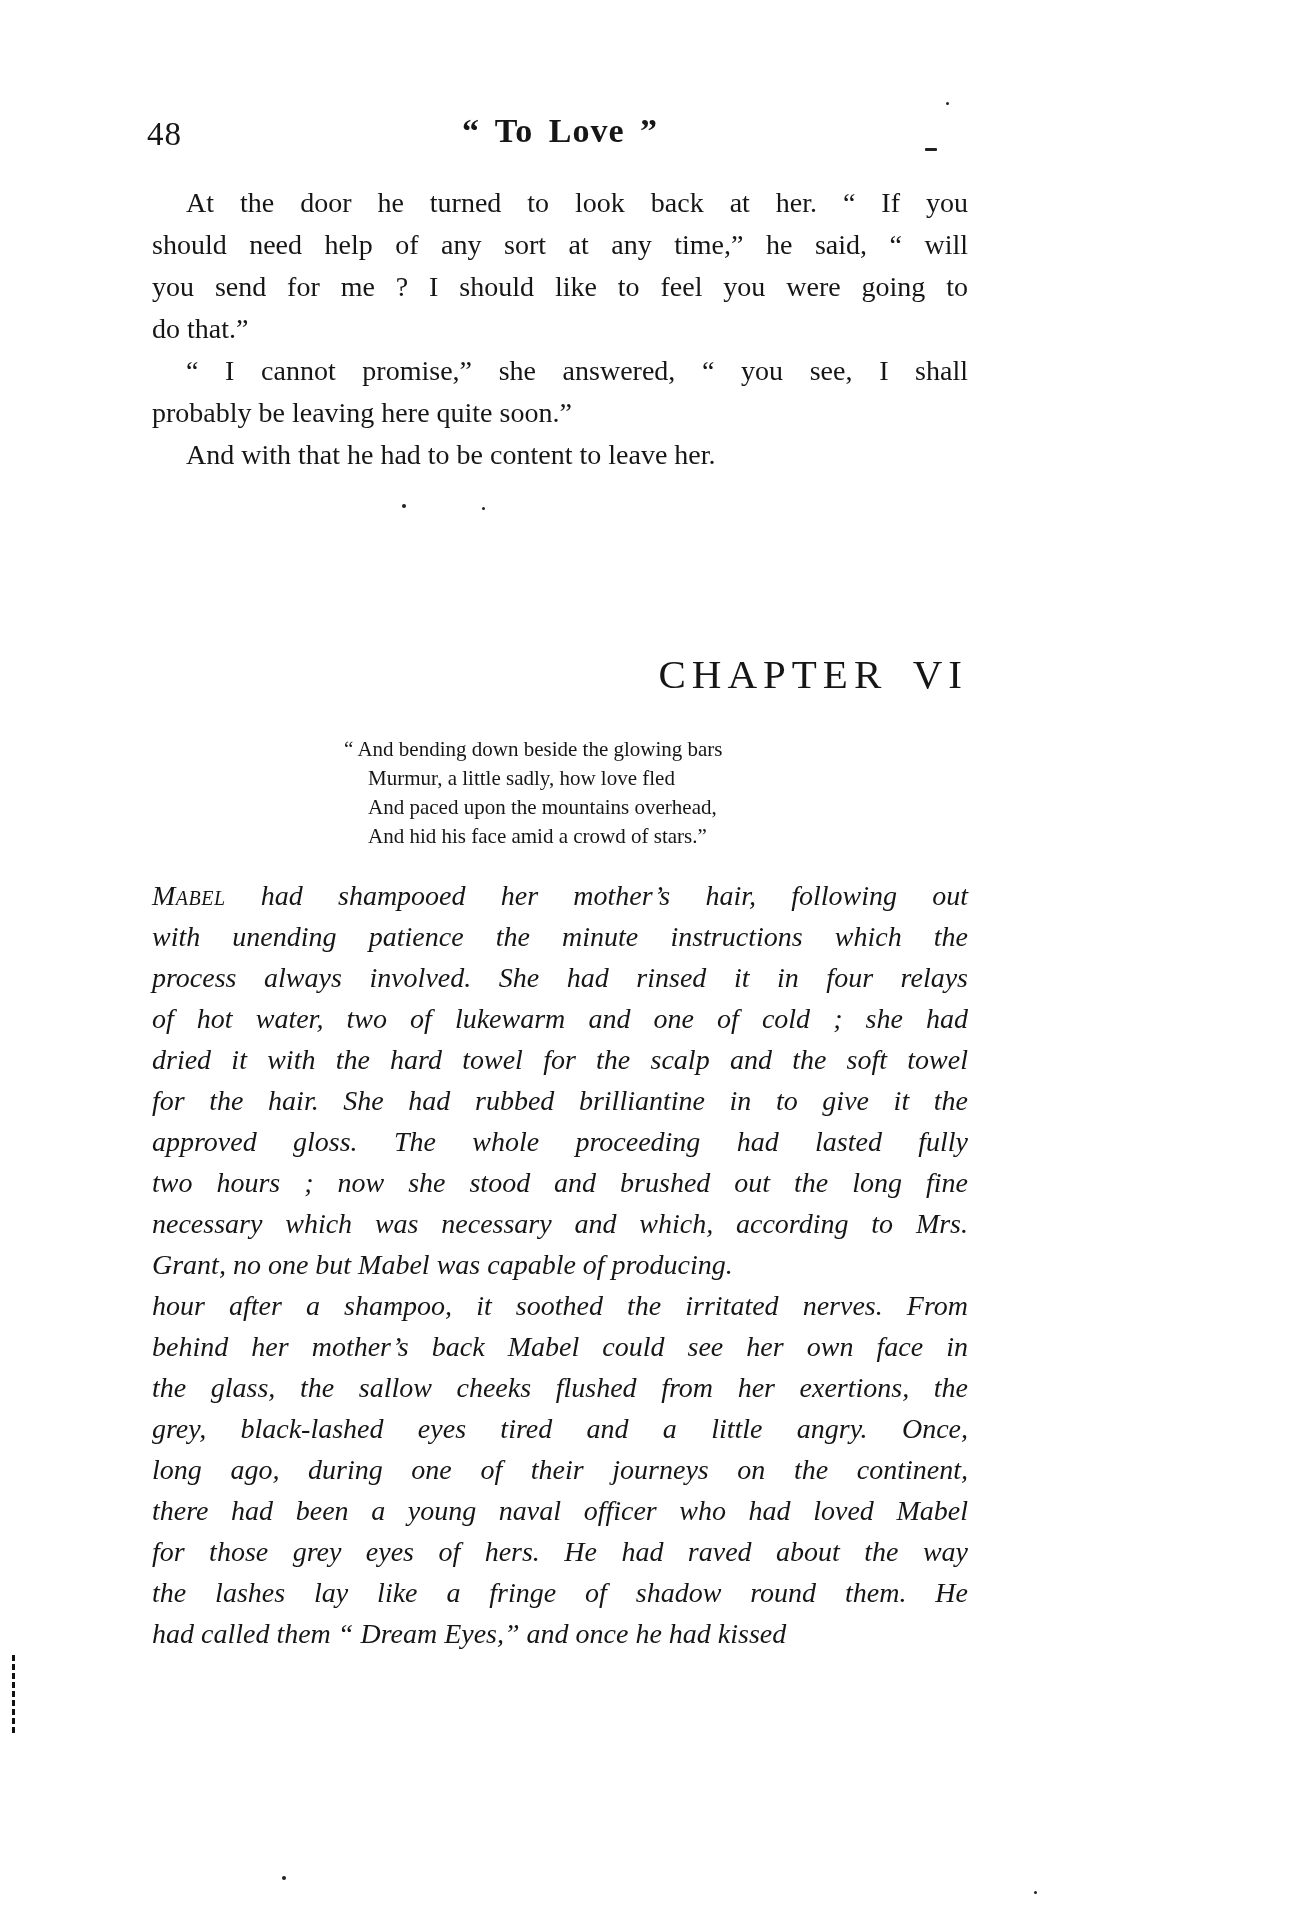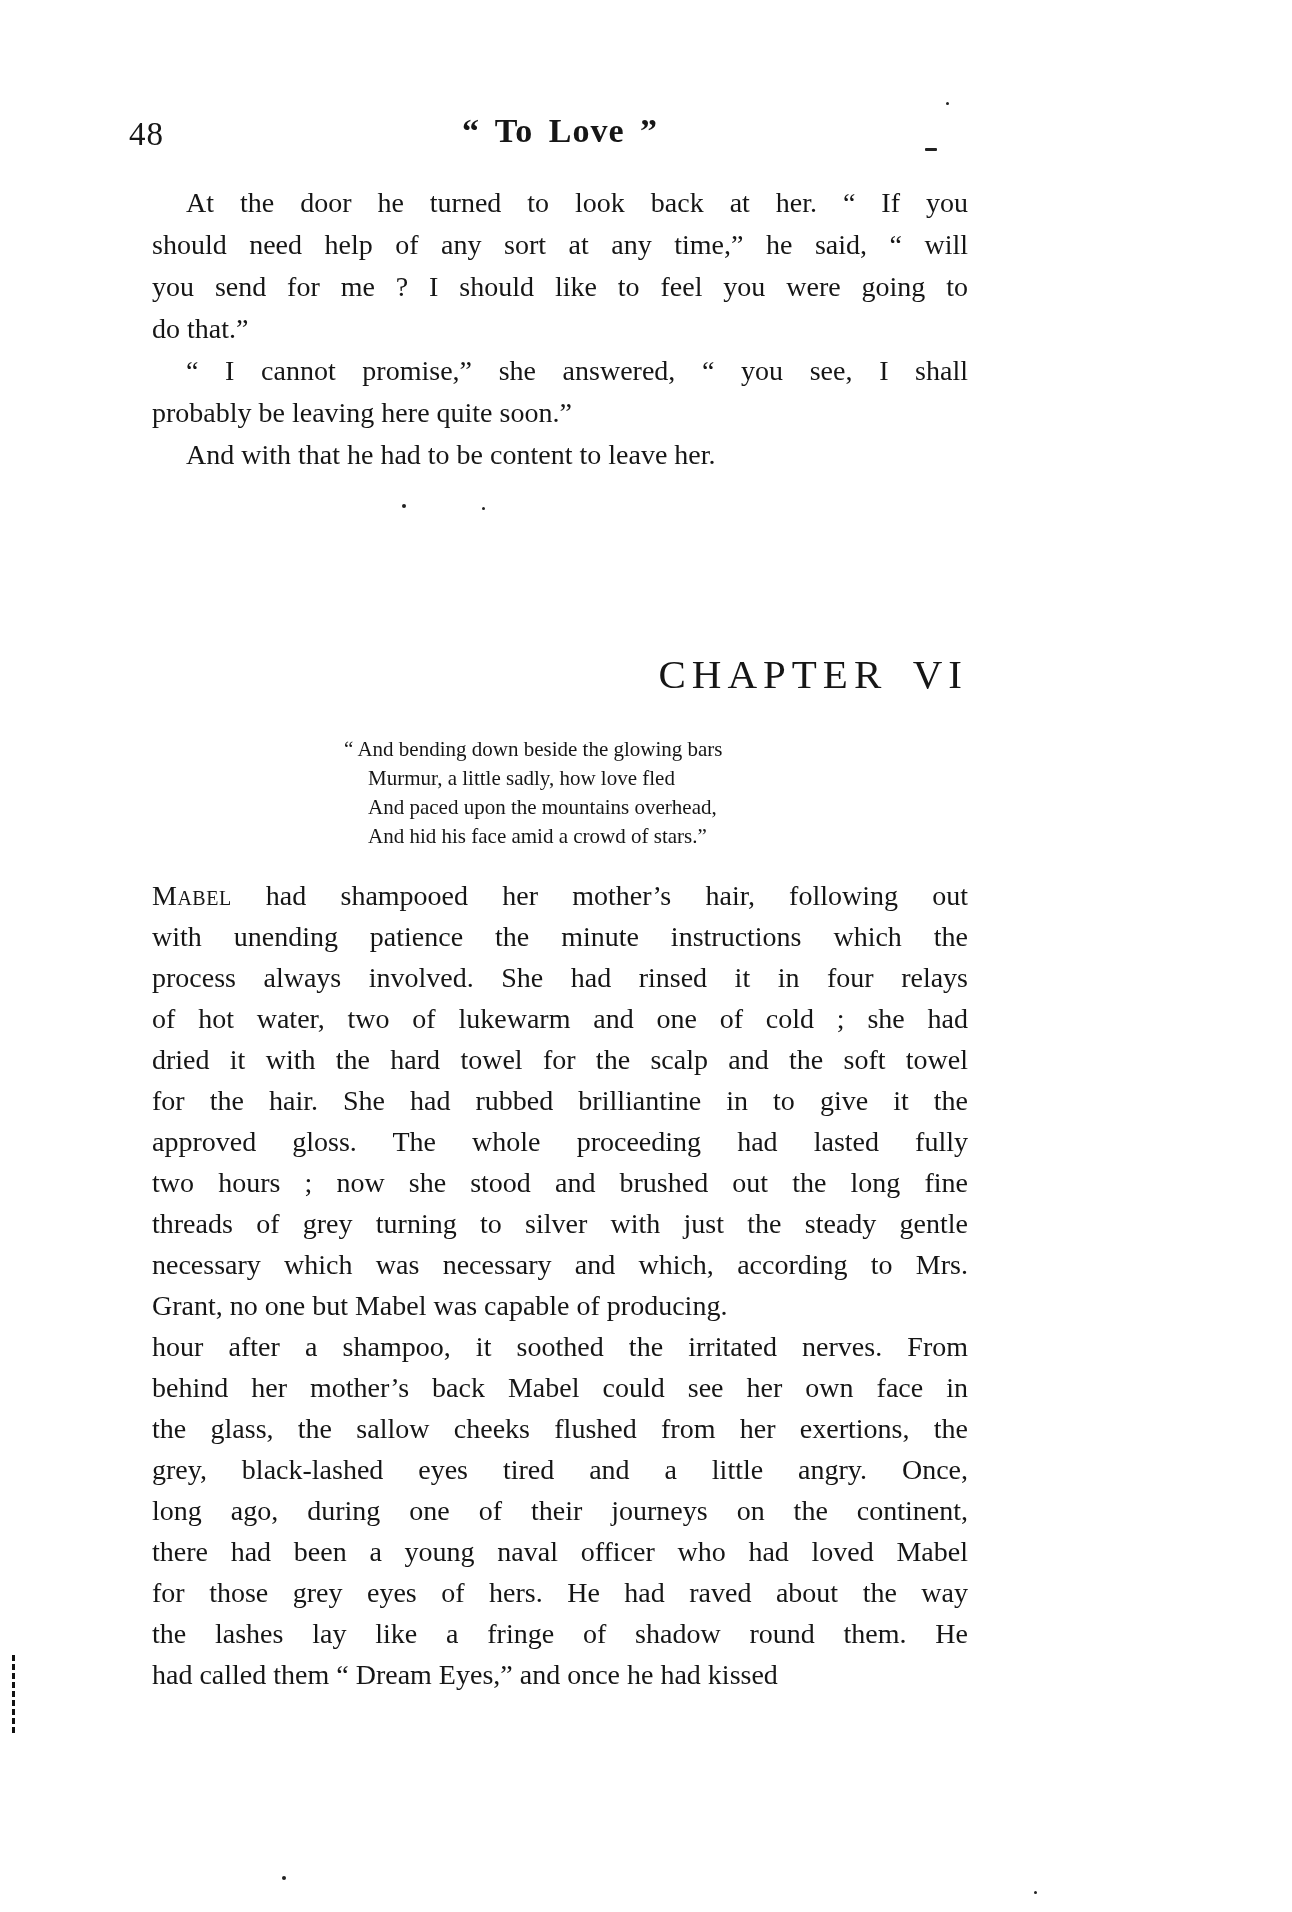--- a/index.html
+++ b/index.html
@@ -12,21 +12,21 @@
     width: 1292px;
     height: 1912px;
     background: #ffffff;
     color: #161616;
     font-family: "Liberation Serif", "DejaVu Serif", serif;
     overflow: hidden;
   }
   
   .header-num {
     position: absolute;
-    left: 129px;
+    left: 147px;
     top: 116px;
     font-size: 33px;
     letter-spacing: 1px;
   }
   .header-title {
     position: absolute;
     left: 152px;
     top: 112px;
     width: 816px;
     text-align: center;
@@ -36,21 +36,21 @@
     word-spacing: 6px;
   }
   
   .textblock {
     position: absolute;
     left: 152px;
     width: 816px;
     font-size: 28px;
   }
   #top-paragraphs   { top: 170px; line-height: 42px; margin-top: 12px; }
-  #body-paragraphs  { top: 875px; line-height: 41px; }
+  #body-paragraphs  { top: 875px; line-height: 41px; font-style: italic; }
   .line {
     text-align: justify;
     text-align-last: justify;
     white-space: normal;
   }
   .line.lastline { text-align-last: left; }
   .line.indent   { text-indent: 34px; }
   .sc { font-variant: small-caps; letter-spacing: 0.5px; }
   
   #chapter-heading {
@@ -125,21 +125,20 @@
   <div id="body-paragraphs" class="textblock">
       <div class="paragraph">
         <div class="line"><span class="sc">Mabel</span> had shampooed her mother’s hair, following out</div>
         <div class="line">with unending patience the minute instructions which the</div>
         <div class="line">process always involved.  She had rinsed it in four relays</div>
         <div class="line">of hot water, two of lukewarm and one of cold ; she had</div>
         <div class="line">dried it with the hard towel for the scalp and the soft towel</div>
         <div class="line">for the hair.  She had rubbed brilliantine in to give it the</div>
         <div class="line">approved gloss.  The whole proceeding had lasted fully</div>
         <div class="line">two hours ;  now she stood and brushed out the long fine</div>
-        <div class="line">threads of grey turning to silver with just the steady gentle</div>
         <div class="line">necessary which was necessary and which, according to Mrs.</div>
         <div class="line lastline">Grant, no one but Mabel was capable of producing.</div>
       </div>
       <div class="paragraph">
         <div class="line">hour after a shampoo, it soothed the irritated nerves.  From</div>
         <div class="line">behind her mother’s back Mabel could see her own face in</div>
         <div class="line">the glass, the sallow cheeks flushed from her exertions, the</div>
         <div class="line">grey, black-lashed eyes tired and a little angry.  Once,</div>
         <div class="line">long ago, during one of their journeys on the continent,</div>
         <div class="line">there had been a young naval officer who had loved Mabel</div>

